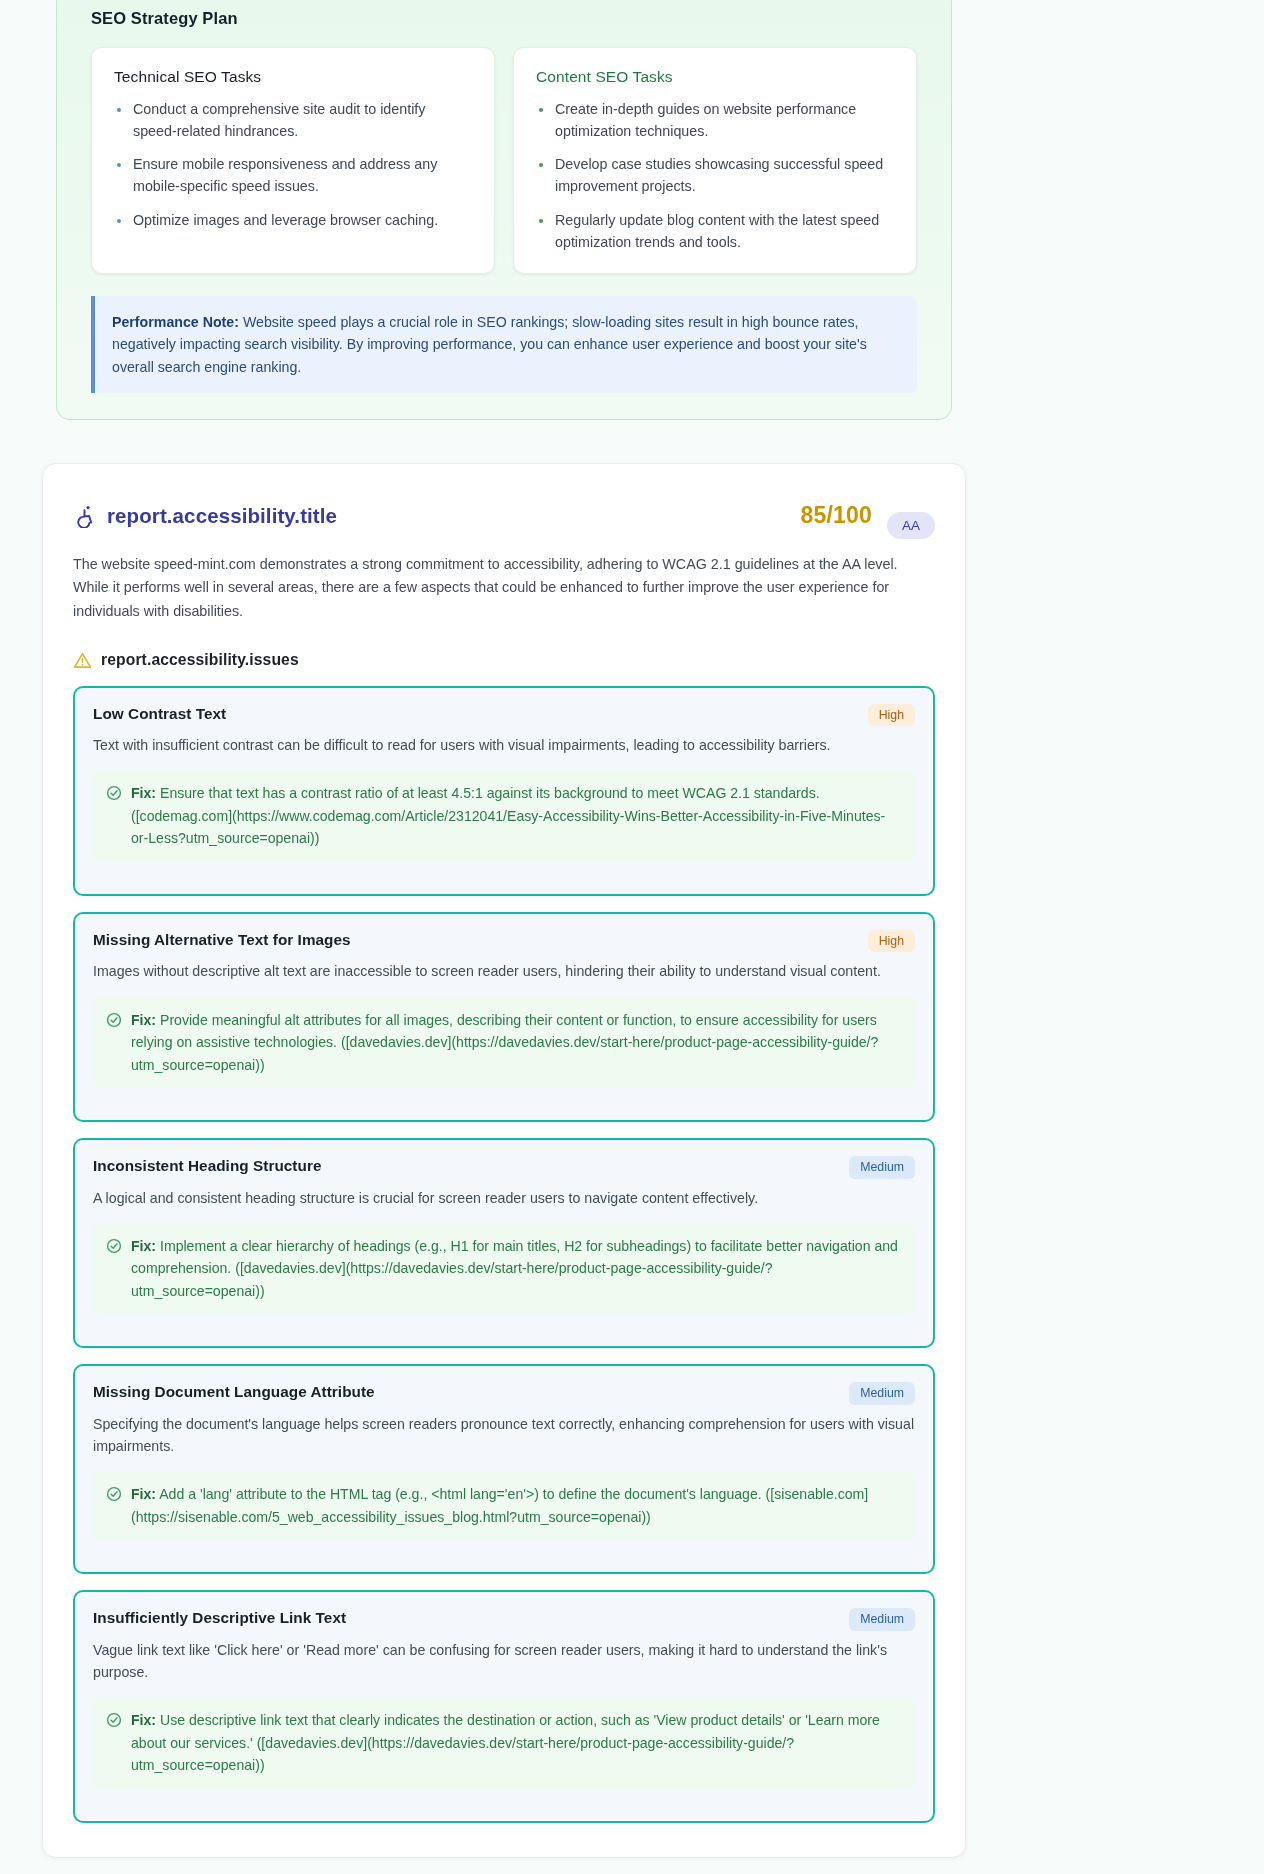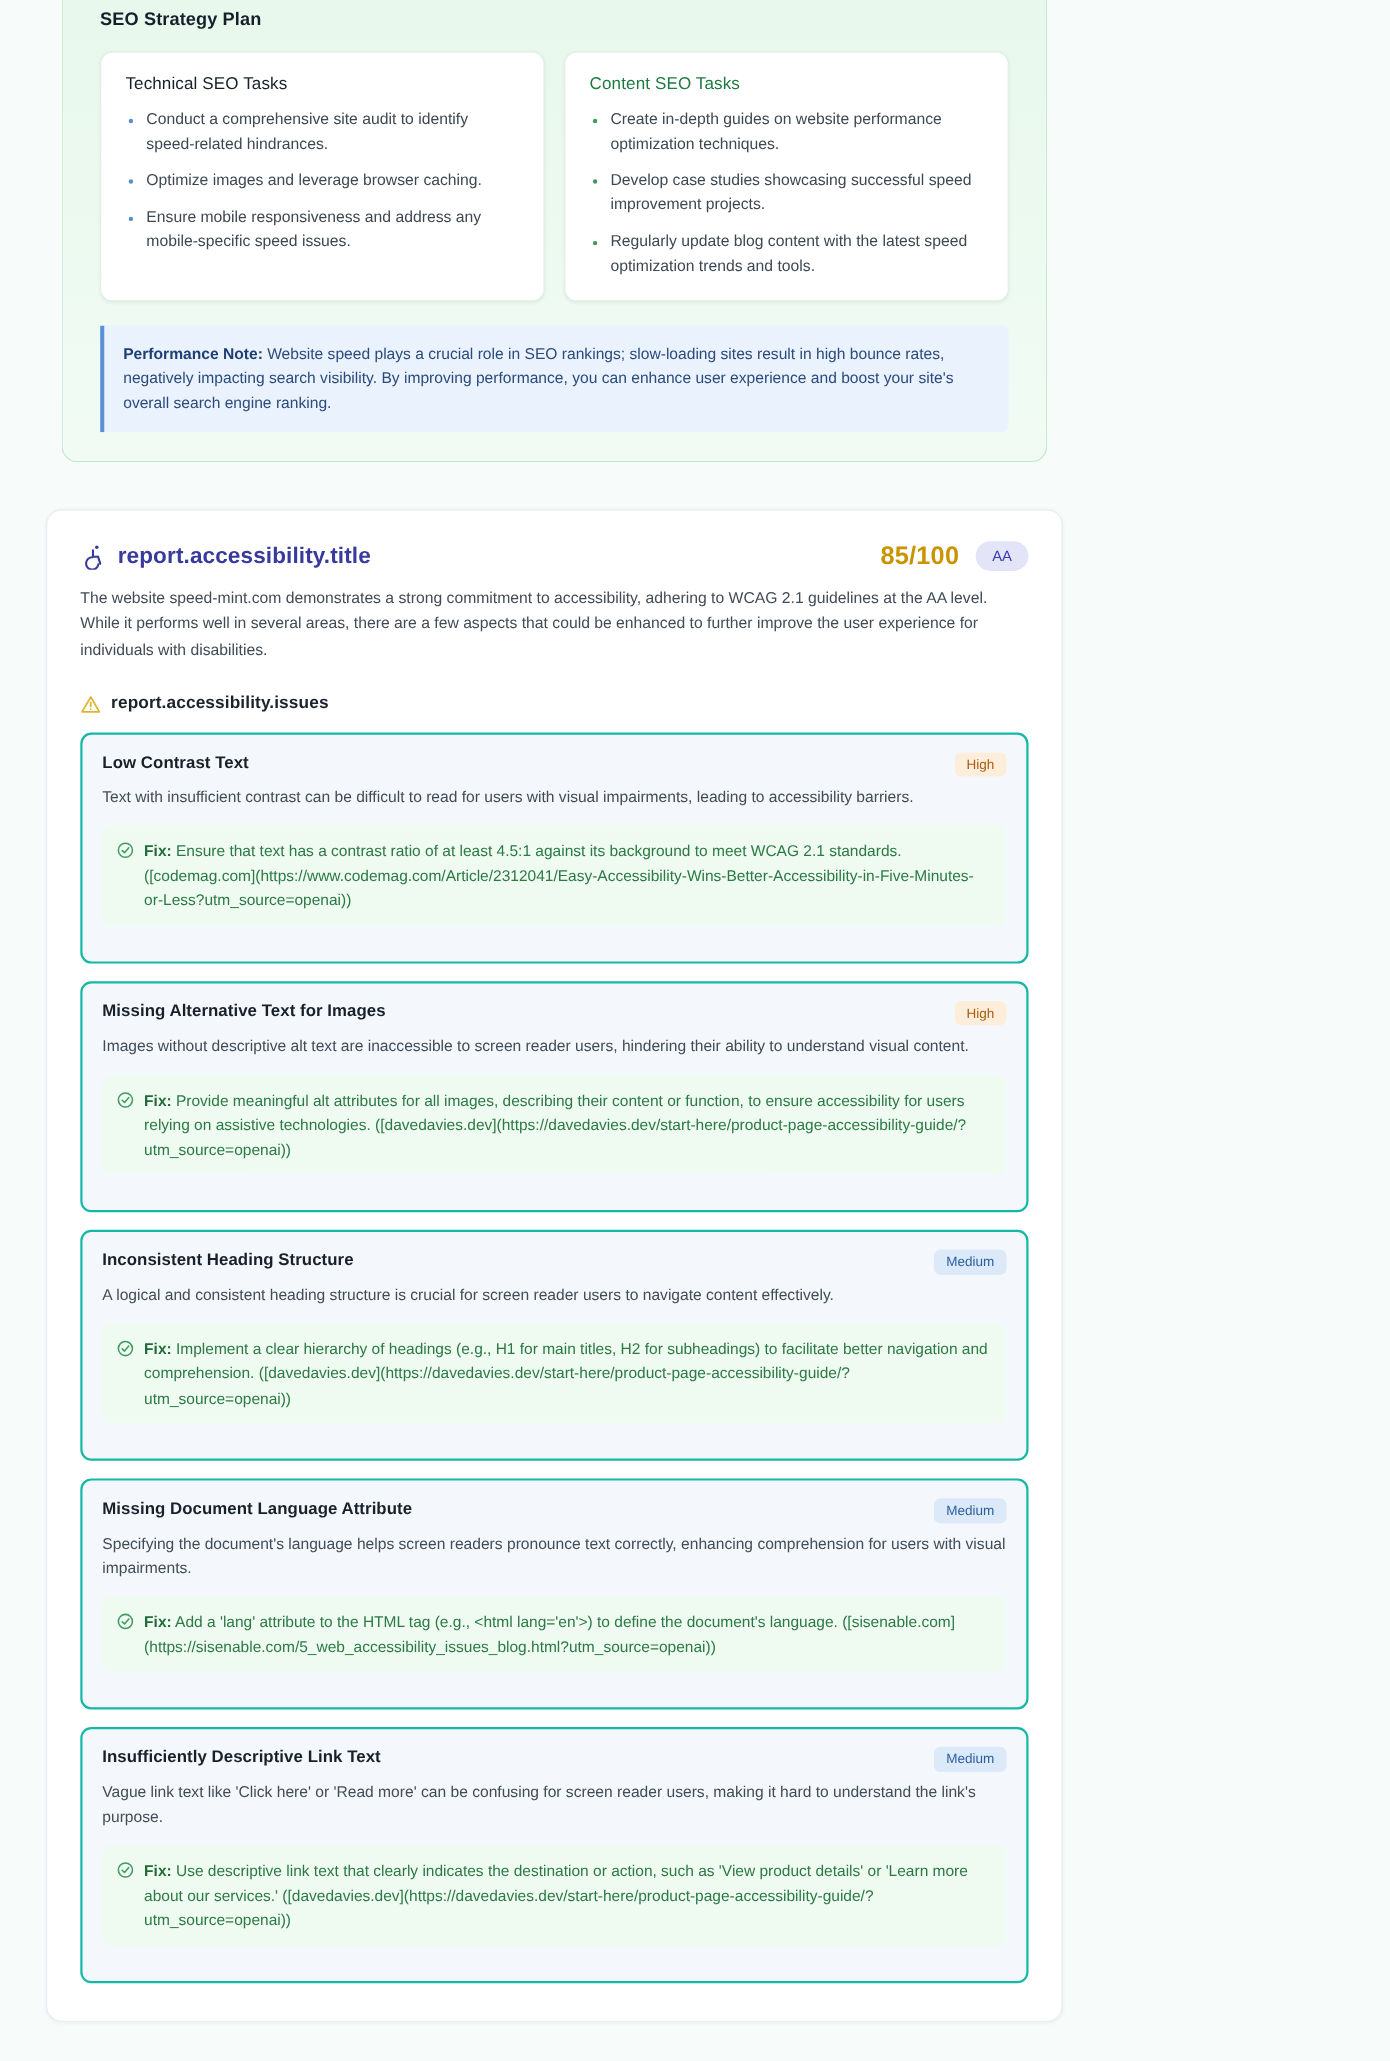--- a/index.html
+++ b/index.html
@@ -128,20 +128,21 @@
     letter-spacing: .2px;
   }
   .a11y-level {
     background: #e4e4f8;
     color: #3b3bb0;
     font-size: 13.5px;
     font-weight: normal;
     border-radius: 999px;
     padding: 7px 15px;
     line-height: 1;
+    margin-top: 20px;
   }
   .a11y-summary {
     margin-top: 14px;
     font-size: 14.3px;
     line-height: 1.62;
     color: #414b55;
   }
 
   .issues-head {
     display: flex;
@@ -220,22 +221,22 @@
 
   <section class="seo-panel">
     <div class="seo-panel-title">SEO Strategy Plan</div>
 
     <div class="task-grid">
 
       <div class="task-card">
         <div class="task-card-title title-dark">Technical SEO Tasks</div>
         <ul class="task-list bullet-blue">
           <li>Conduct a comprehensive site audit to identify speed-related hindrances.</li>
+          <li>Ensure mobile responsiveness and address any mobile-specific speed issues.</li>
           <li>Optimize images and leverage browser caching.</li>
-          <li>Ensure mobile responsiveness and address any mobile-specific speed issues.</li>
         </ul>
       </div>
 
       <div class="task-card">
         <div class="task-card-title title-green">Content SEO Tasks</div>
         <ul class="task-list bullet-green">
           <li>Create in-depth guides on website performance optimization techniques.</li>
           <li>Develop case studies showcasing successful speed improvement projects.</li>
           <li>Regularly update blog content with the latest speed optimization trends and tools.</li>
         </ul>

